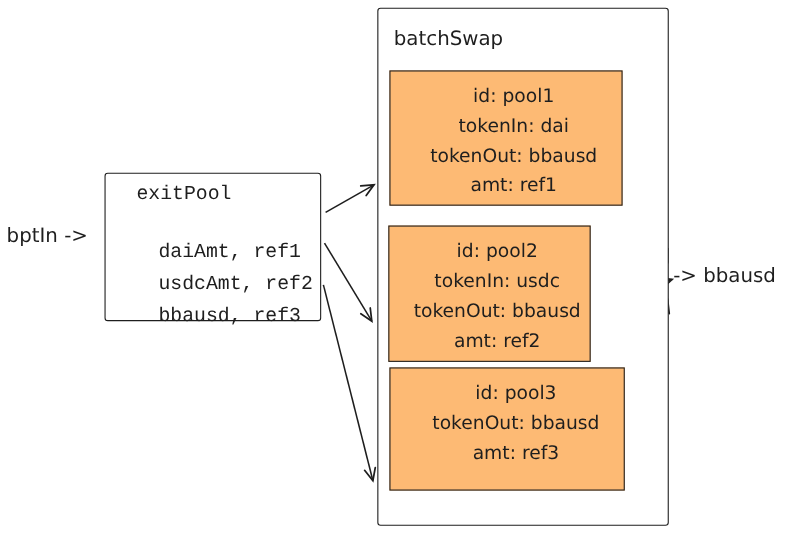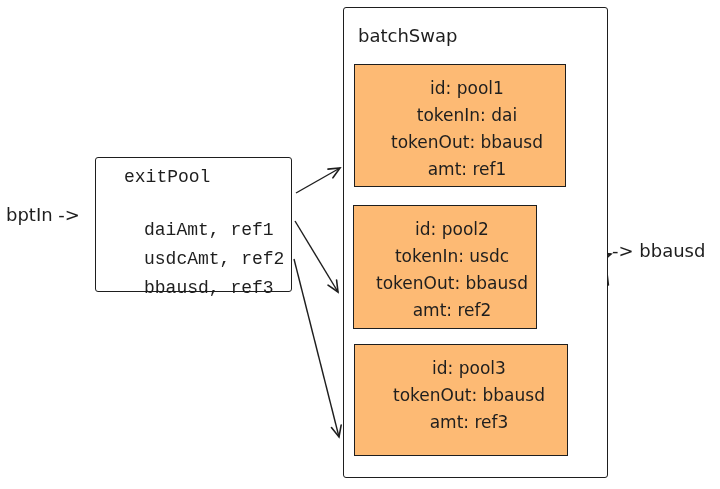--- a/index.html
+++ b/index.html
@@ -68,21 +68,21 @@
   .pool-box {
     position: absolute;
     border: 1.5px solid #1e1e1e;
     border-radius: 0;
     background: #fdba74;
     box-sizing: border-box;
     padding: 10px 0 0 14px;
   }
   .pool1-box { left: 10px; top: 56px;  width: 212px; height: 123px; }
   .pool2-box { left: 9px;  top: 197px; width: 184px; height: 124px; }
-  .pool3-box { left: 10px; top: 336px; width: 214px; height: 112px; padding-left: 16px; }
+  .pool3-box { left: 10px; top: 326px; width: 214px; height: 112px; padding-left: 16px; }
   .pool-line {
     font-size: 17px;
     line-height: 27px;
     white-space: nowrap;
   }
   .flow-label {
     position: absolute;
     font-size: 18px;
     line-height: 26px;
     white-space: nowrap;

